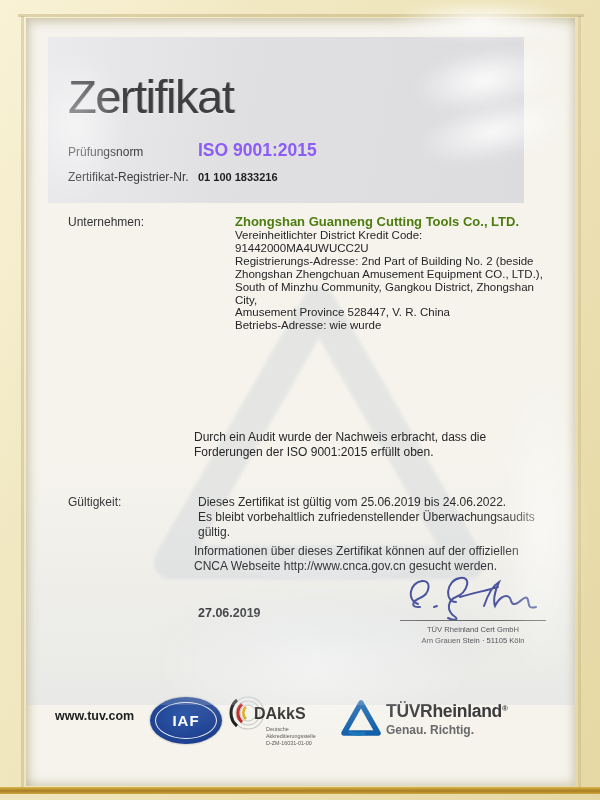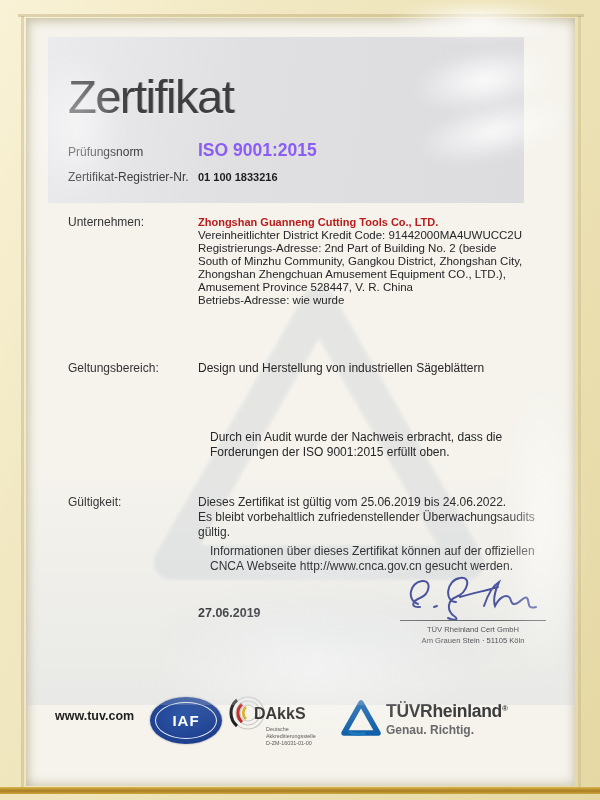--- a/index.html
+++ b/index.html
@@ -28,27 +28,27 @@
     text-shadow:0 1px 1px rgba(255,255,255,.45), 1px 0 0 rgba(90,90,95,.35);}
   .frow{position:absolute;left:42px;width:470px;display:grid;grid-template-columns:130px 1fr;align-items:baseline;}
   .frow1{top:122px;}
   .frow2{top:152px;}
   .flabel{font-size:12px;color:#3c3c3e;}
   .fval1{font-size:17.5px;font-weight:bold;color:#8b5cf6;}
   .fval2{font-size:11px;font-weight:bold;color:#1e1e20;}
   
   .row{position:absolute;left:42px;width:478px;display:grid;grid-template-columns:130px 1fr;}
   .label{font-size:12px;color:#333335;}
-  .para{position:absolute;left:184px;width:352px;}
+  .para{position:absolute;left:168px;width:352px;}
   .bodytext,.label{line-height:15px;}
   .bodytext{font-size:12px;color:#262628;}
   .addr{font-size:11.5px;line-height:12.9px;color:#262628;}
-  .bold{font-weight:bold;font-size:11px;line-height:14px;color:#b91c1c;}
+  .bold{font-weight:bold;font-size:13px;line-height:14px;color:#4d7c0f;}
   .line{display:block;}
-  .row-company{top:197px;}
+  .row-company{top:197px;gap:37px;}
   .row-scope{top:343px;}
   .para-audit{top:412px;}
   .row-valid{top:477px;}
   .para-info{top:526px;}
   .date{position:absolute;left:172px;top:588px;font-size:12.5px;font-weight:bold;color:#232325;}
   
   .sigblock{position:absolute;left:374px;top:560px;width:146px;text-align:center;}
   .sigline{position:absolute;left:0;right:0;top:42px;height:1px;background:#5a5a5c;}
   .sigsvg{position:absolute;left:-4px;top:-6px;}
   .org{position:absolute;top:47px;left:-10px;right:-10px;font-size:7.6px;line-height:10.5px;color:#3a3a3c;}
@@ -108,31 +108,27 @@
           <span class="flabel">Zertifikat-Registrier-Nr.</span>
           <span class="fval2">01 100 1833216</span>
         </div>
 
         <div class="row row-company">
           <span class="label">Unternehmen:</span>
           <span class="addr">
             <span class="line bold">Zhongshan Guanneng Cutting Tools Co., LTD.</span>
             <span class="line">Vereinheitlichter District Kredit Code: 91442000MA4UWUCC2U</span>
             <span class="line">Registrierungs-Adresse: 2nd Part of Building No. 2 (beside</span>
+            <span class="line">Zhongshan Zhengchuan Amusement Equipment CO., LTD.),</span>
             <span class="line">South of Minzhu Community, Gangkou District, Zhongshan City,</span>
-            <span class="line">Zhongshan Zhengchuan Amusement Equipment CO., LTD.),</span>
             <span class="line">Amusement Province 528447, V. R. China</span>
             <span class="line">Betriebs-Adresse: wie wurde</span>
           </span>
         </div>
 
-        <div class="row row-scope">
-          <span class="label">Geltungsbereich:</span>
-          <span class="bodytext">Design und Herstellung von industriellen Sägeblättern</span>
-        </div>
 
         <div class="para para-audit bodytext">
           <span class="line">Durch ein Audit wurde der Nachweis erbracht, dass die</span>
           <span class="line">Forderungen der ISO 9001:2015 erfüllt oben.</span>
         </div>
 
         <div class="row row-valid">
           <span class="label">Gültigkeit:</span>
           <span class="bodytext">
             <span class="line">Dieses Zertifikat ist gültig vom 25.06.2019 bis 24.06.2022.</span>

